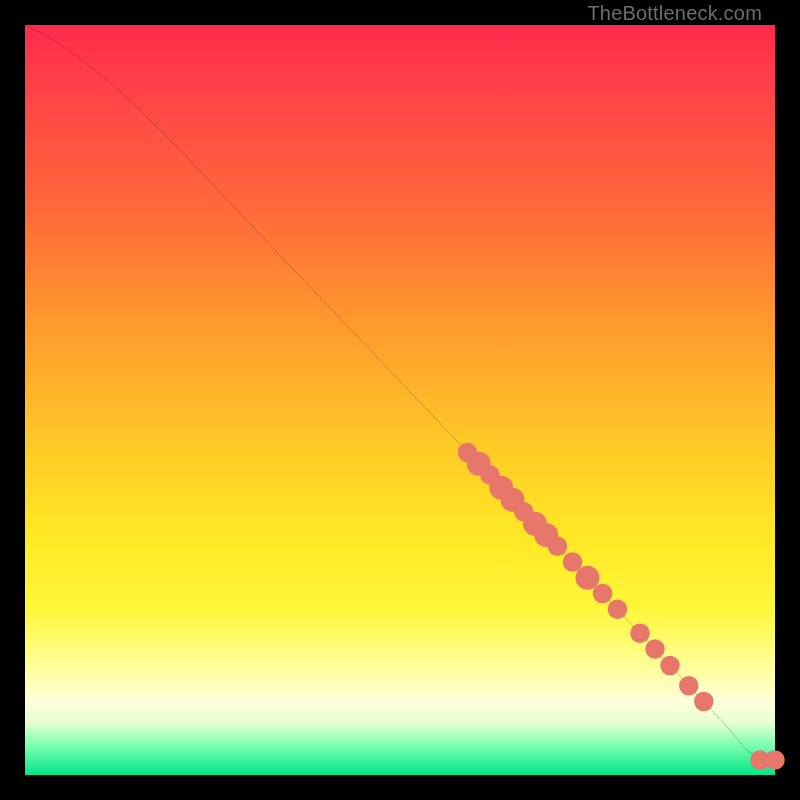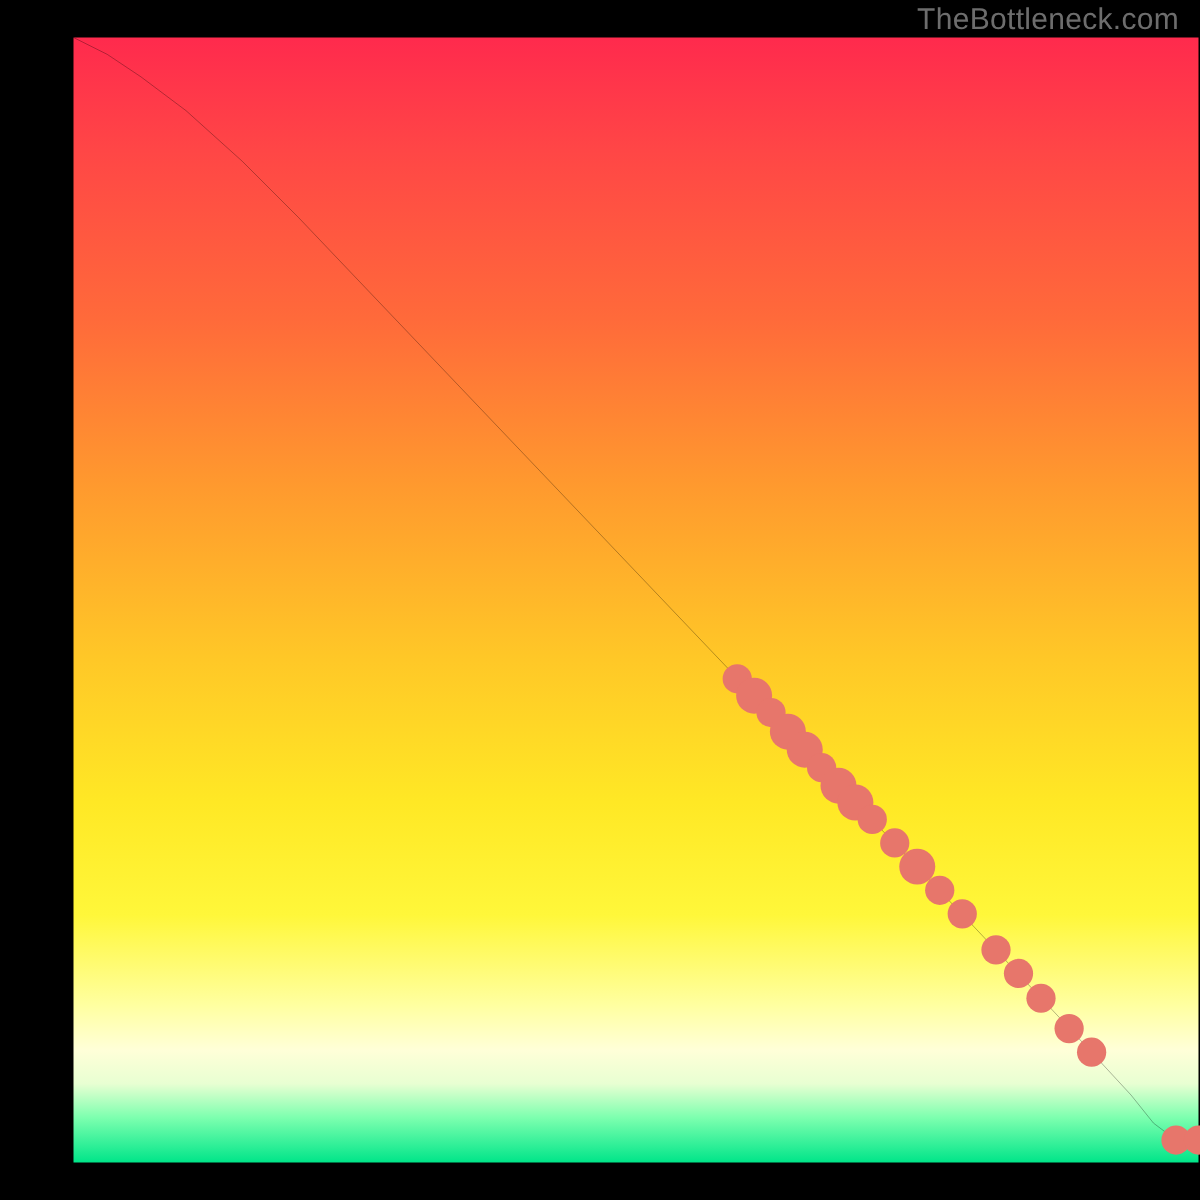--- a/index.html
+++ b/index.html
@@ -8,21 +8,20 @@
     width: 800px;
     height: 800px;
     background: #000;
     overflow: hidden;
     font-family: Arial, Helvetica, sans-serif;
   }
   .stage {
     position: relative;
     width: 768px;
     height: 800px;
-    margin-left: 24px;
   }
   .plot {
     position: absolute;
     left: 25px;
     top: 25px;
     width: 750px;
     height: 750px;
     
     background: linear-gradient(
       to bottom,

